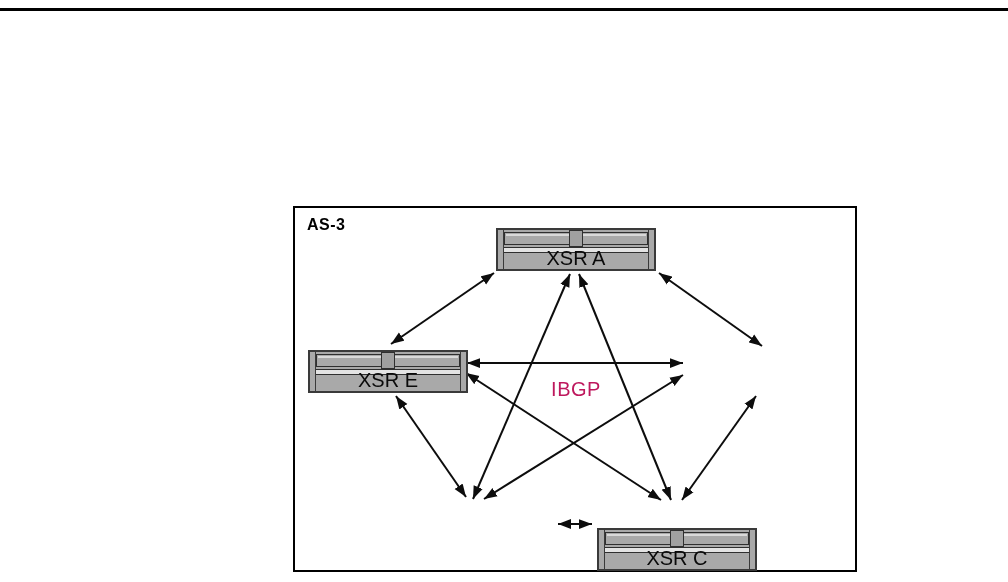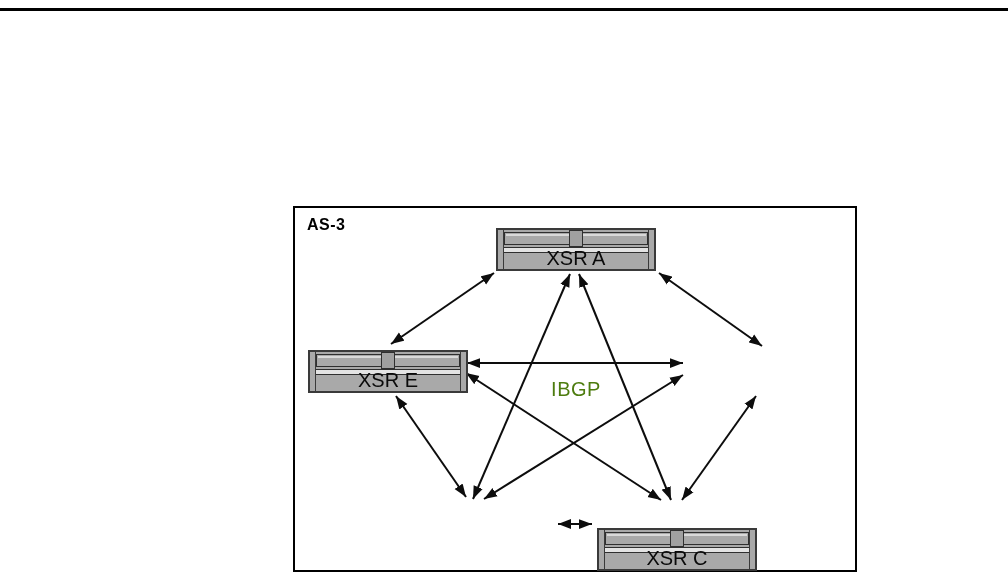--- a/index.html
+++ b/index.html
@@ -37,21 +37,21 @@
     color: #000000;
     letter-spacing: 0.5px;
   }
 
   .protocol-label {
     position: absolute;
     left: 540px; top: 378px;
     width: 72px;
     text-align: center;
     font-size: 20px;
-    color: #4d7c0f;
+    color: #be185d;
     letter-spacing: 0.5px;
   }
 
   svg.links {
     position: absolute;
     left: 0; top: 0;
     width: 1008px; height: 582px;
   }
   svg.links line {
     stroke: #0d0d0d;

